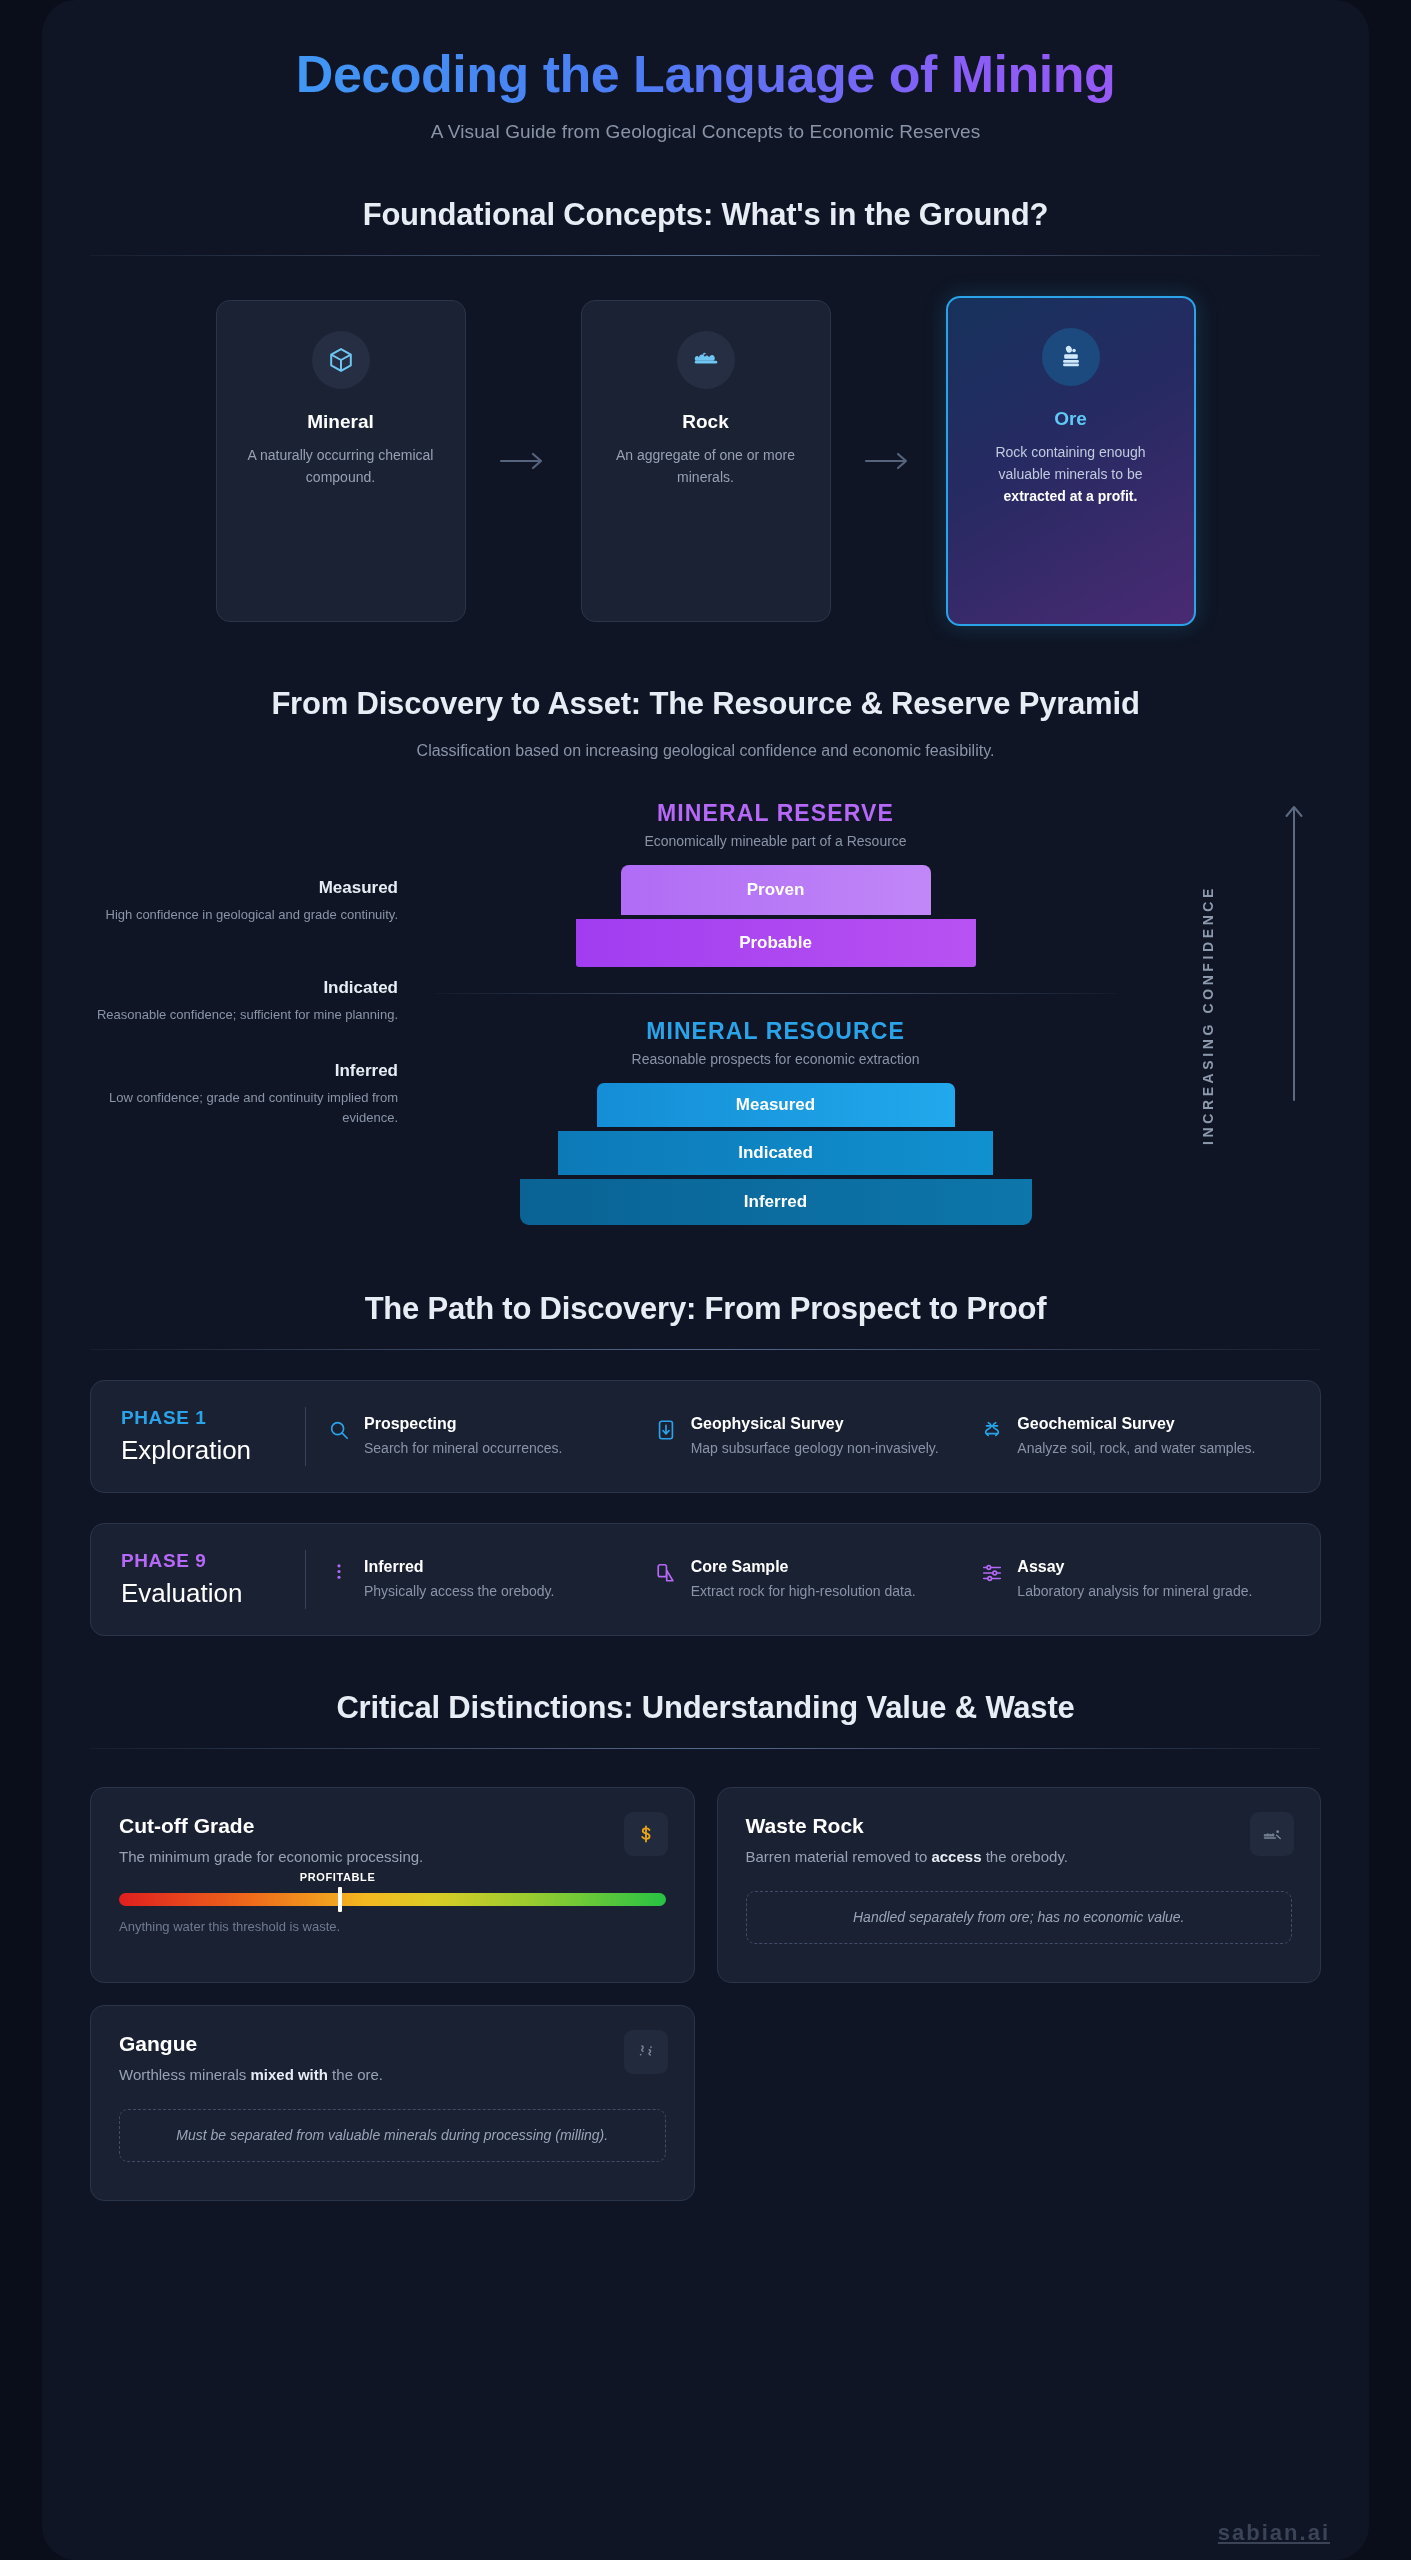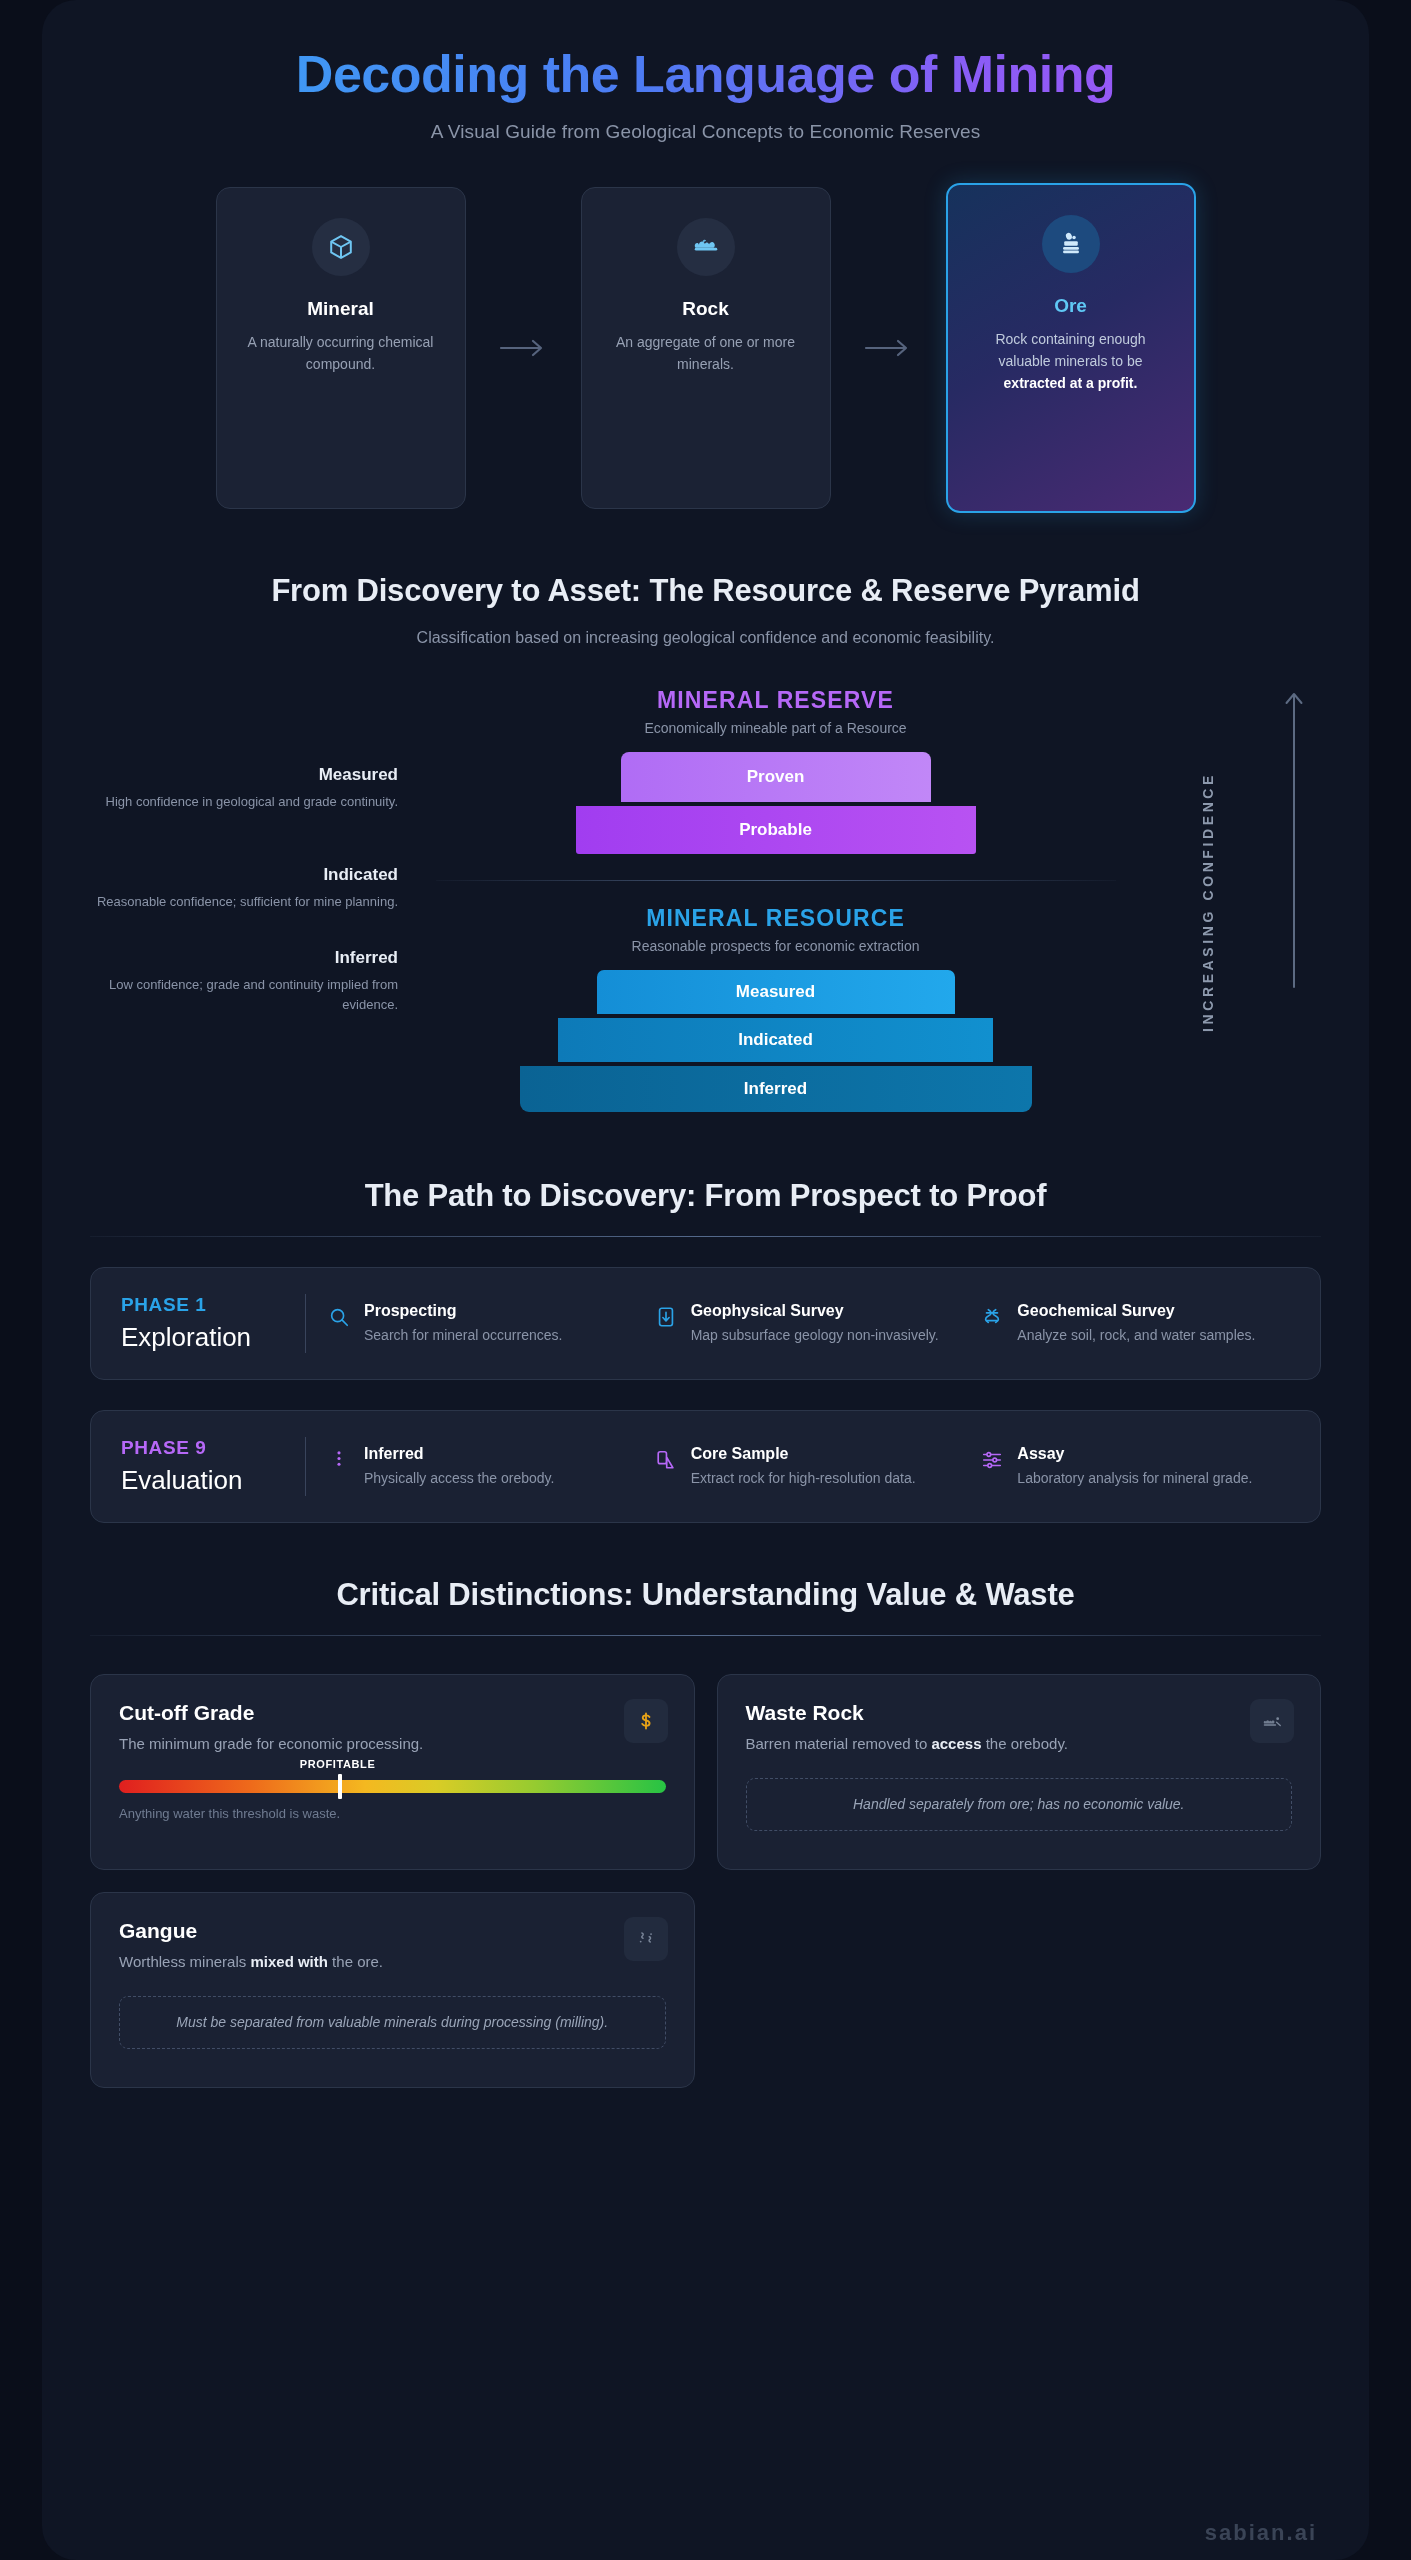--- a/index.html
+++ b/index.html
@@ -382,39 +382,44 @@
     padding: 15px 18px;
     text-align: center;
     font-style: italic;
     font-size: 14px;
     line-height: 1.5;
     color: #9aa5b8;
   }
 
   .watermark {
     position: absolute;
-    right: 52px;
+    right: 39px;
     bottom: 14px;
     font-size: 22px;
     font-weight: bold;
     letter-spacing: 2px;
     color: #3a4considerable;
     color: rgba(120,134,158,0.42);
+    text-decoration: underline;
   }
 </style>
 </head>
 <body>
 
 <div class="page">
 
   <div class="header">
     <div class="main-title">Decoding the Language of Mining</div>
     <div class="subtitle">A Visual Guide from Geological Concepts to Economic Reserves</div>
   </div>
 
+  <div class="section-head">
+    <h2>Foundational Concepts: What's in the Ground?</h2>
+    <div class="section-rule"></div>
+  </div>
 
   <div class="foundation-row">
 
     <div class="concept-card">
       <div class="icon-circle">
         <svg width="28" height="28" viewBox="0 0 24 24" fill="none" stroke="#6fc6f2" stroke-width="1.7" stroke-linejoin="round">
           <path d="M12 2.6 20.4 7.3v9.4L12 21.4 3.6 16.7V7.3z"></path>
           <path d="M3.6 7.3 12 12l8.4-4.7M12 12v9.4"></path>
         </svg>
       </div>

